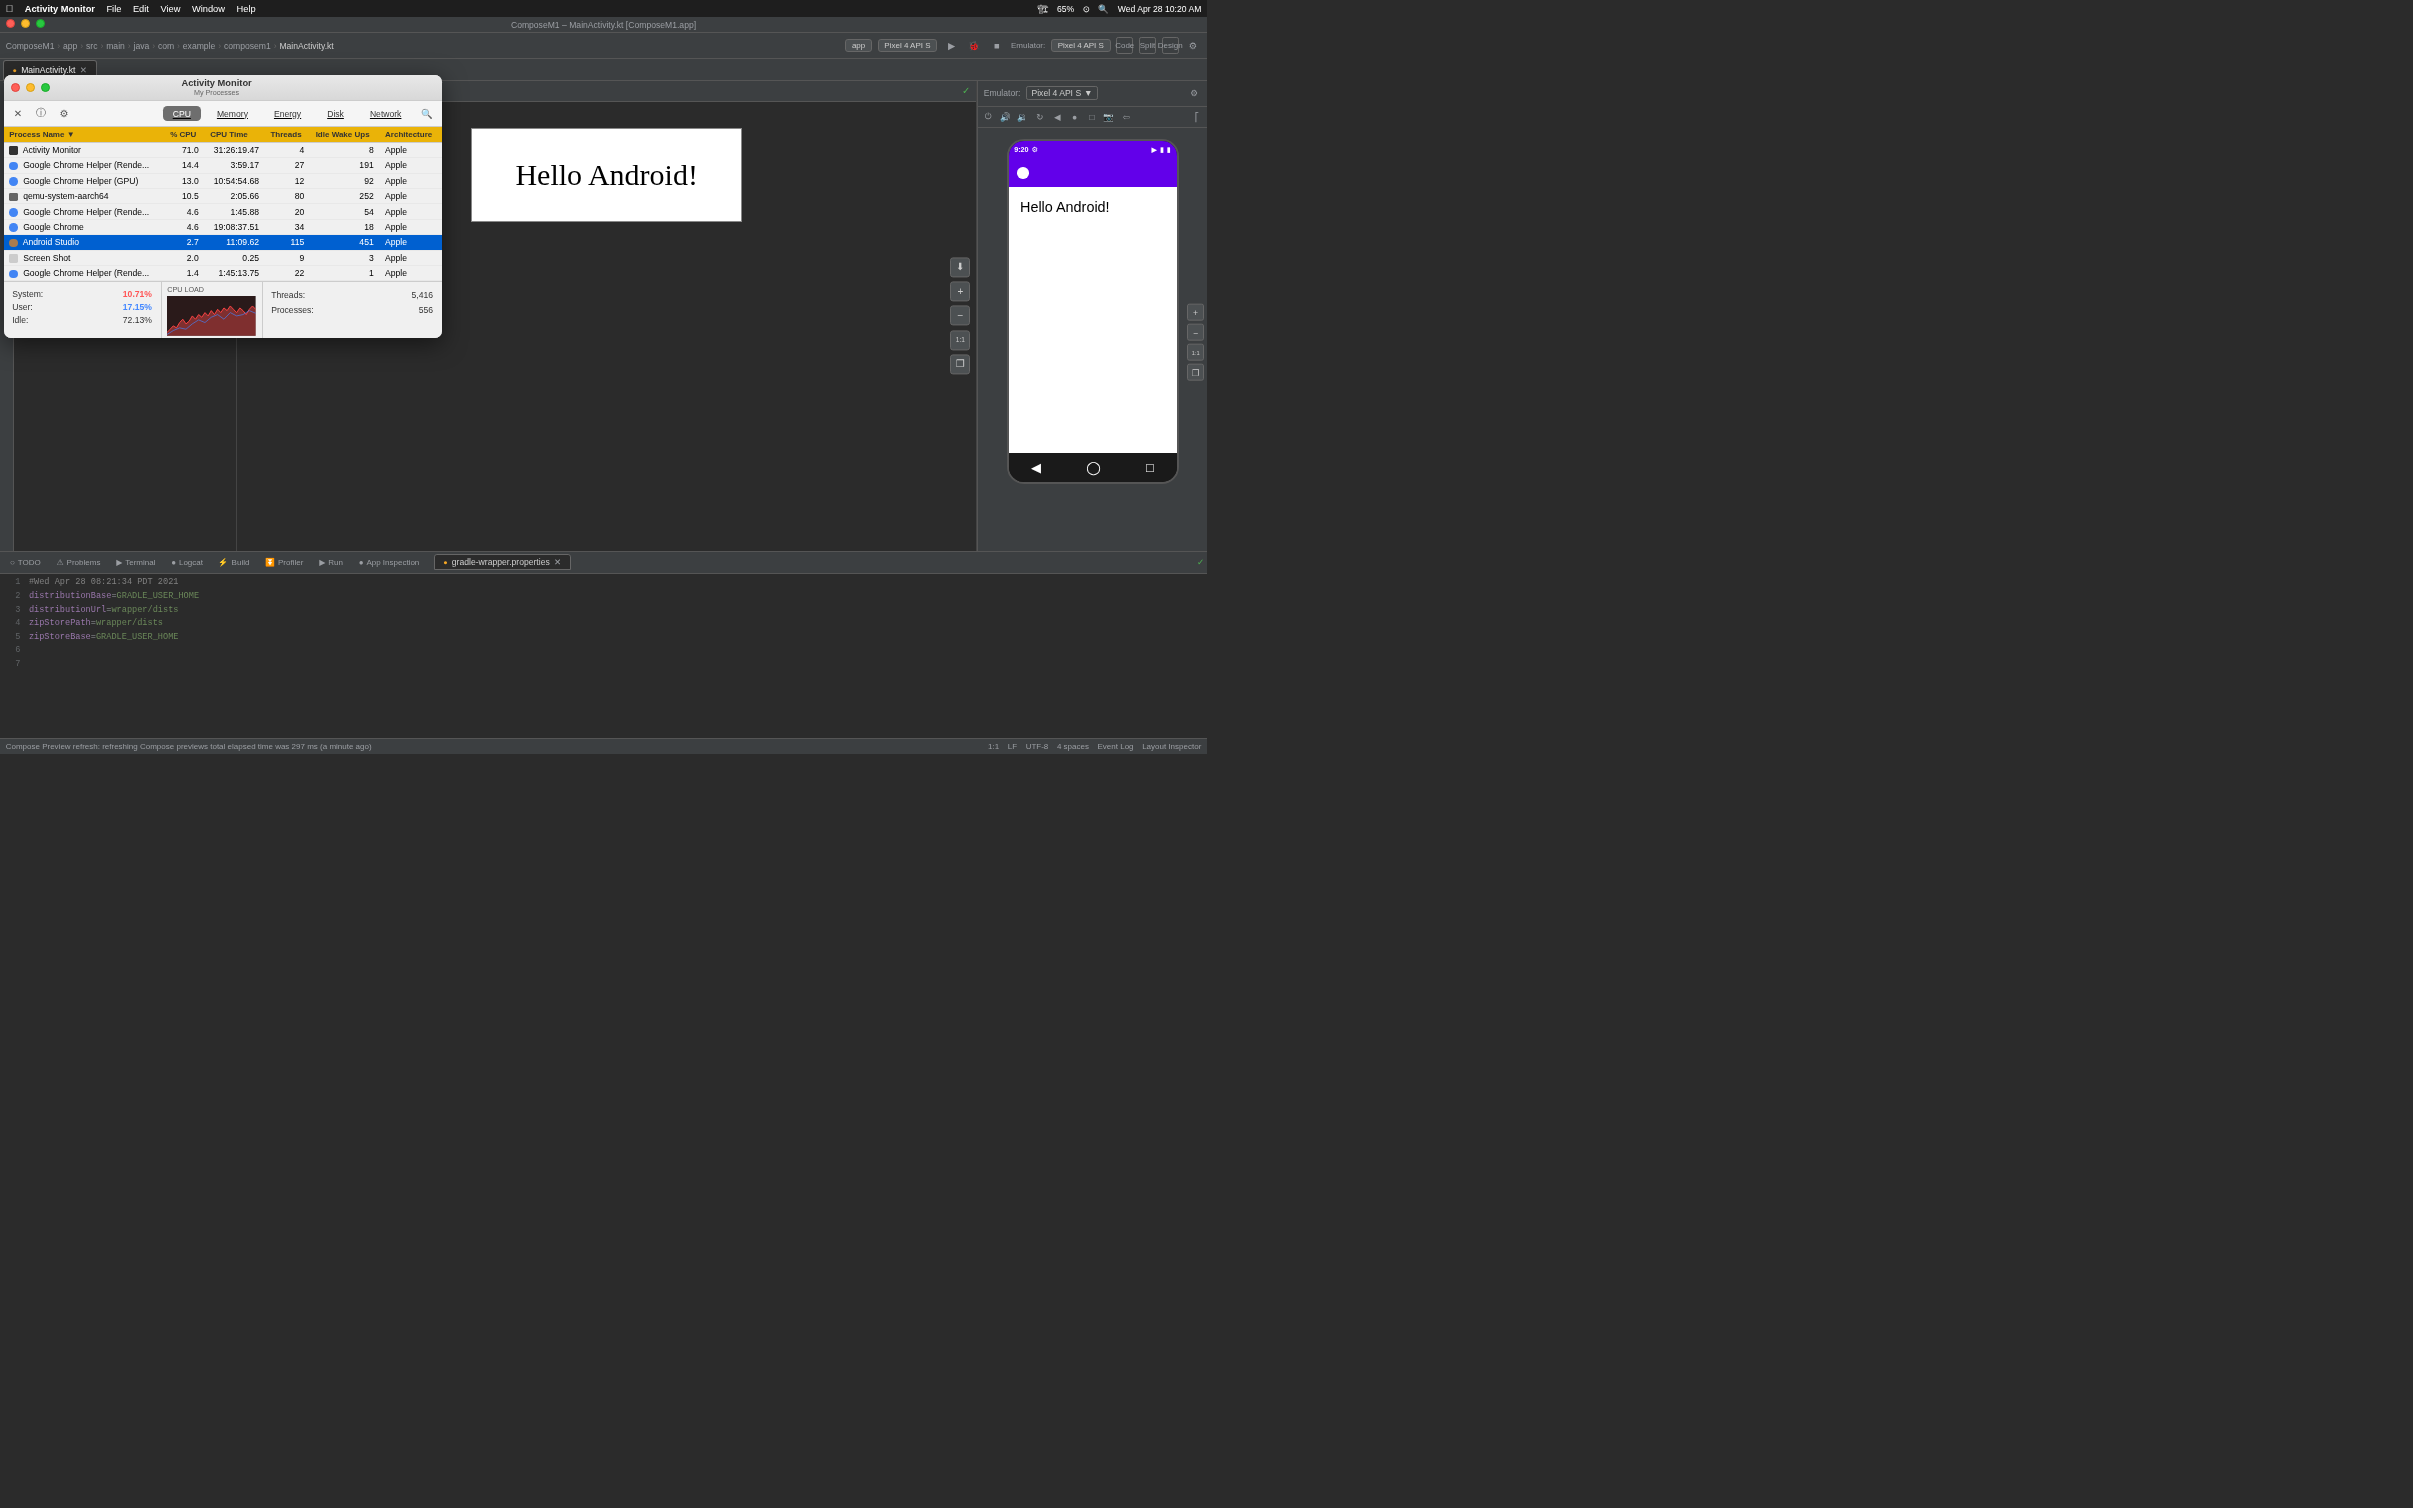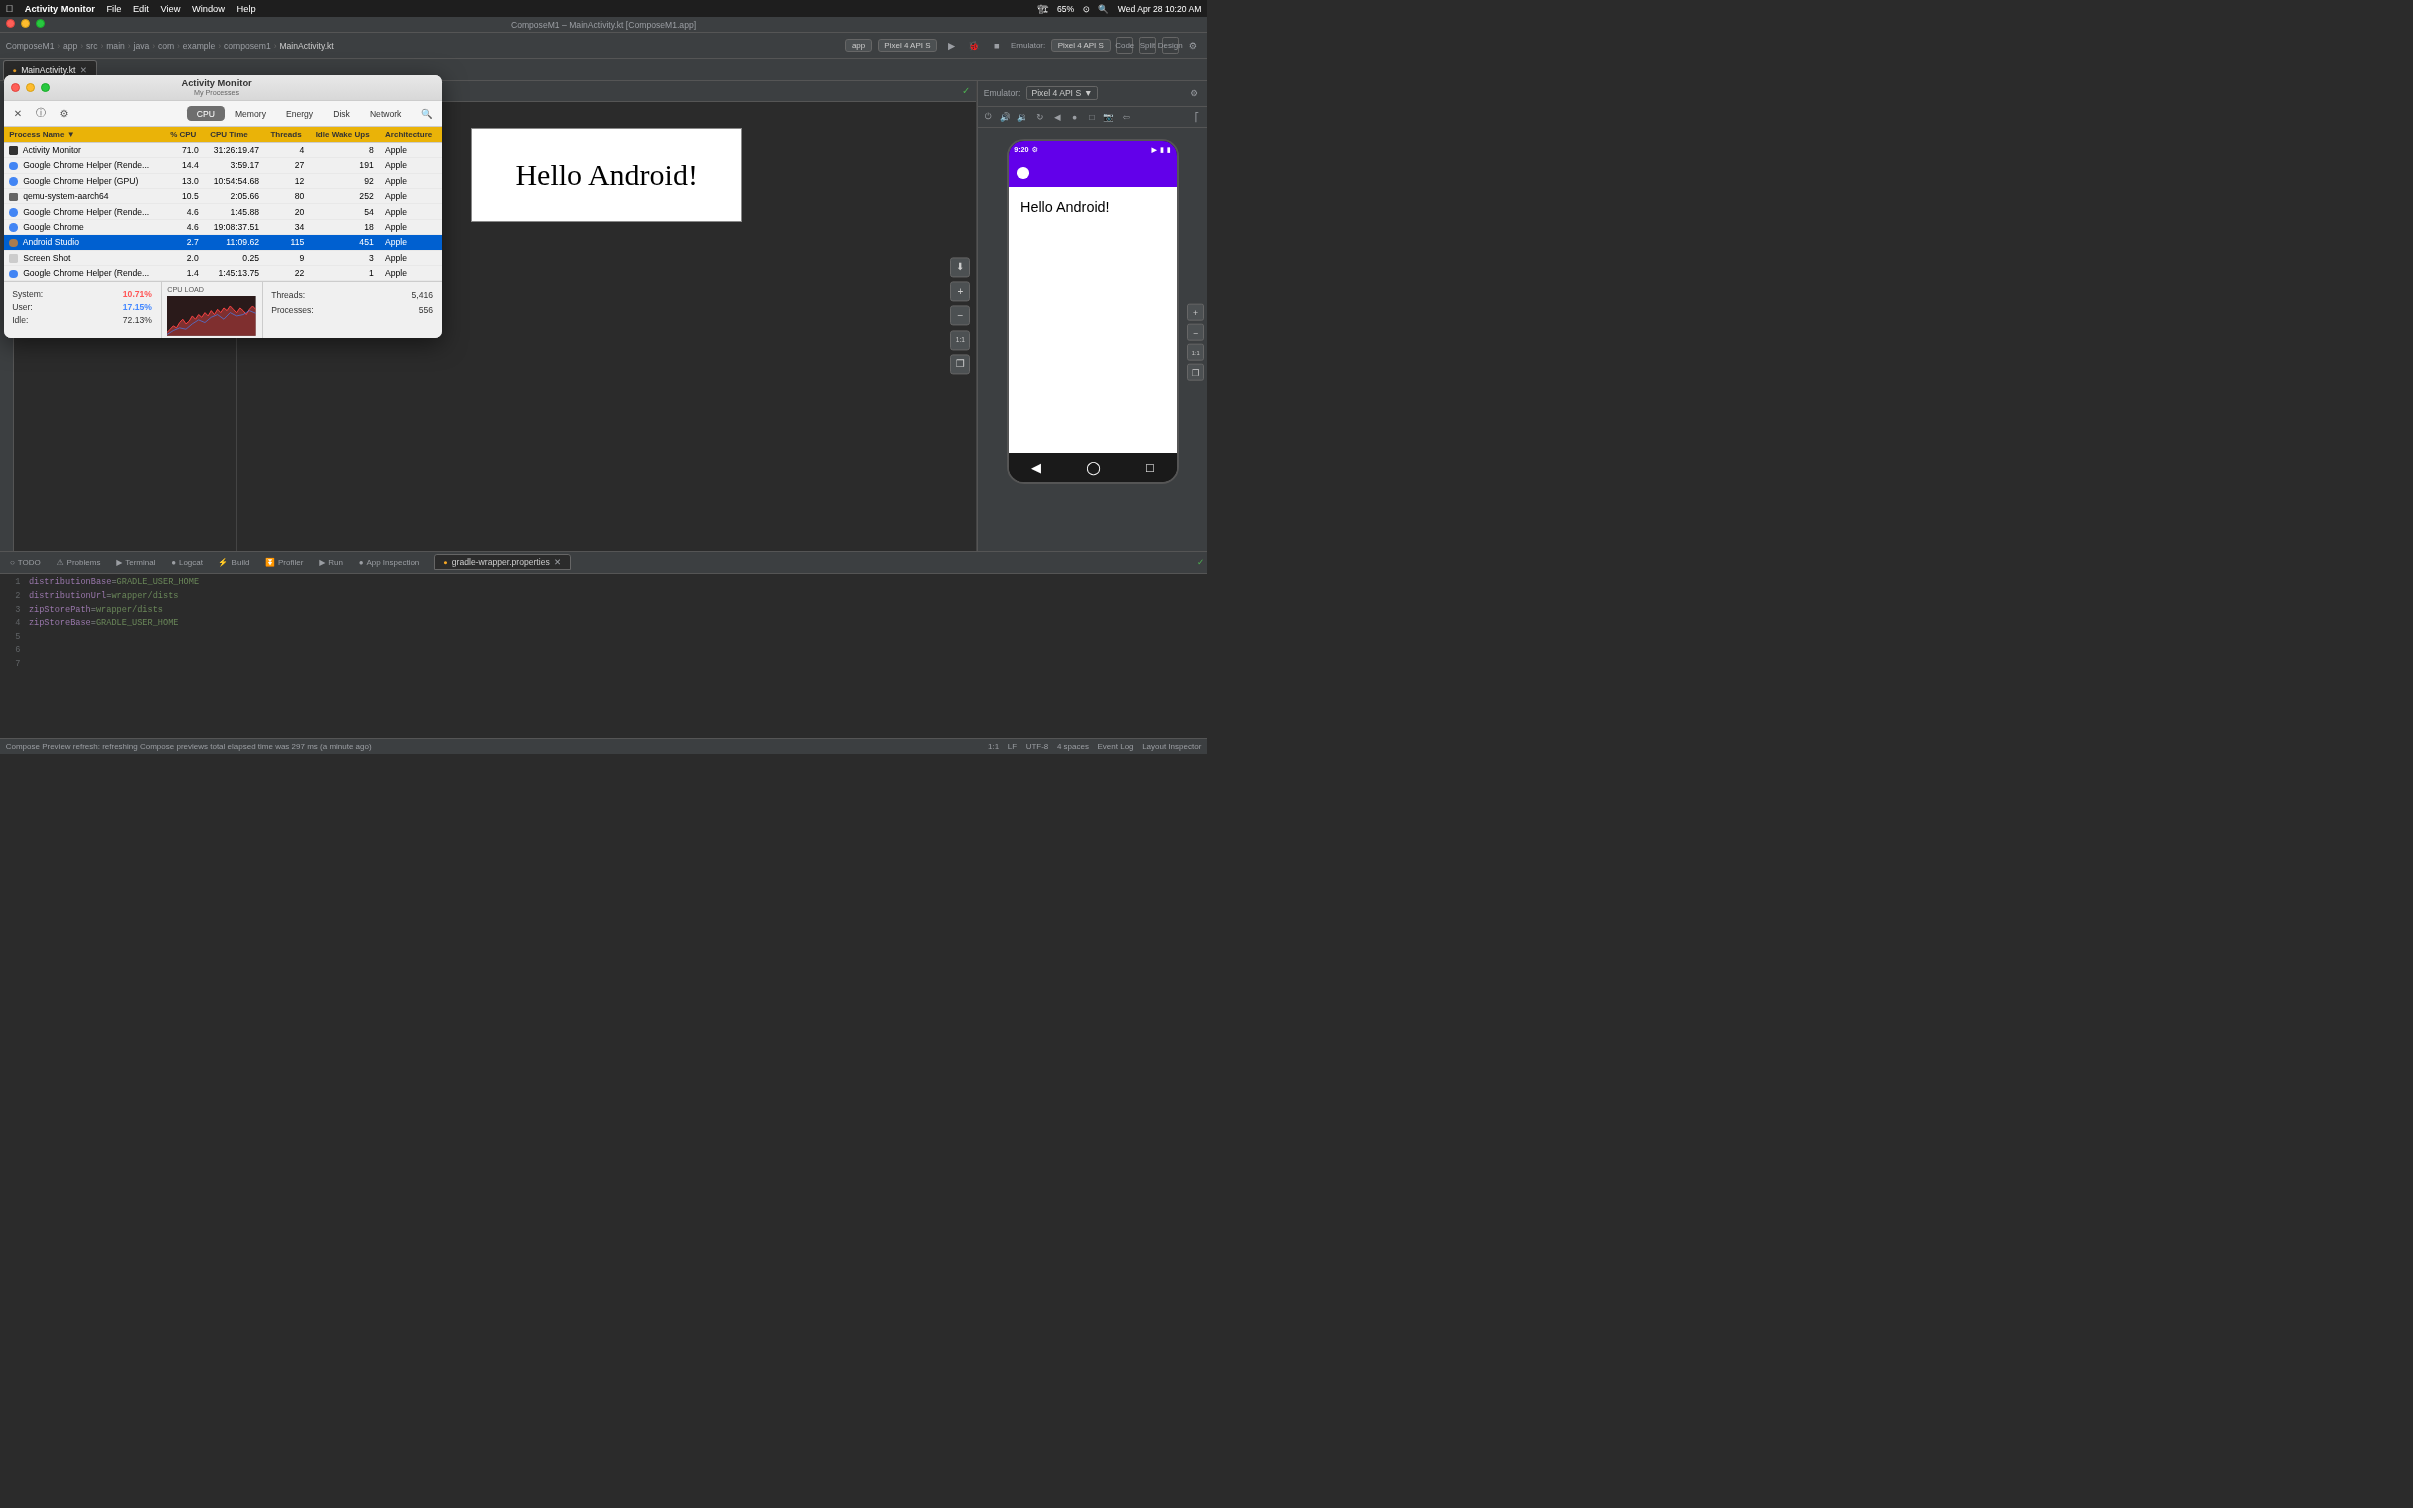--- a/index.html
+++ b/index.html
@@ -549,22 +549,23 @@
       height: 14.4px;
       display: flex;
       align-items: center;
       justify-content: center;
       color: #555;
       font-size: 10px;
       cursor: pointer;
     }
     .am-tabs {
       display: flex;
-      gap: 0;
+      gap: 6px;
       margin-left: auto;
+      text-decoration: underline;
     }
     .am-tab {
       padding: 2.9px 10px;
       border-radius: 4.3px;
       font-size: 8.6px;
       cursor: pointer;
       color: #333;
     }
     .am-tab.active {
       background: #6e6e6e;
@@ -898,20 +899,21 @@
       <div class="bottom-line-numbers">
         <div>1</div>
         <div>2</div>
         <div>3</div>
         <div>4</div>
         <div>5</div>
         <div>6</div>
         <div>7</div>
       </div>
       <div class="bottom-code-content">
+        <div class="bottom-code-line"><span class="prop-comment">#Wed Apr 28 08:21:34 PDT 2021</span></div>
         <div class="bottom-code-line"><span class="prop-key">distributionBase</span>=<span class="prop-val">GRADLE_USER_HOME</span></div>
         <div class="bottom-code-line"><span class="prop-key">distributionUrl</span>=<span class="prop-val">wrapper/dists</span></div>
         <div class="bottom-code-line"><span class="prop-key">zipStorePath</span>=<span class="prop-val">wrapper/dists</span></div>
         <div class="bottom-code-line"><span class="prop-key">zipStoreBase</span>=<span class="prop-val">GRADLE_USER_HOME</span></div>
         <div class="bottom-code-line">&nbsp;</div>
       </div>
     </div>
   </div>
 
   <div class="status-bar">

